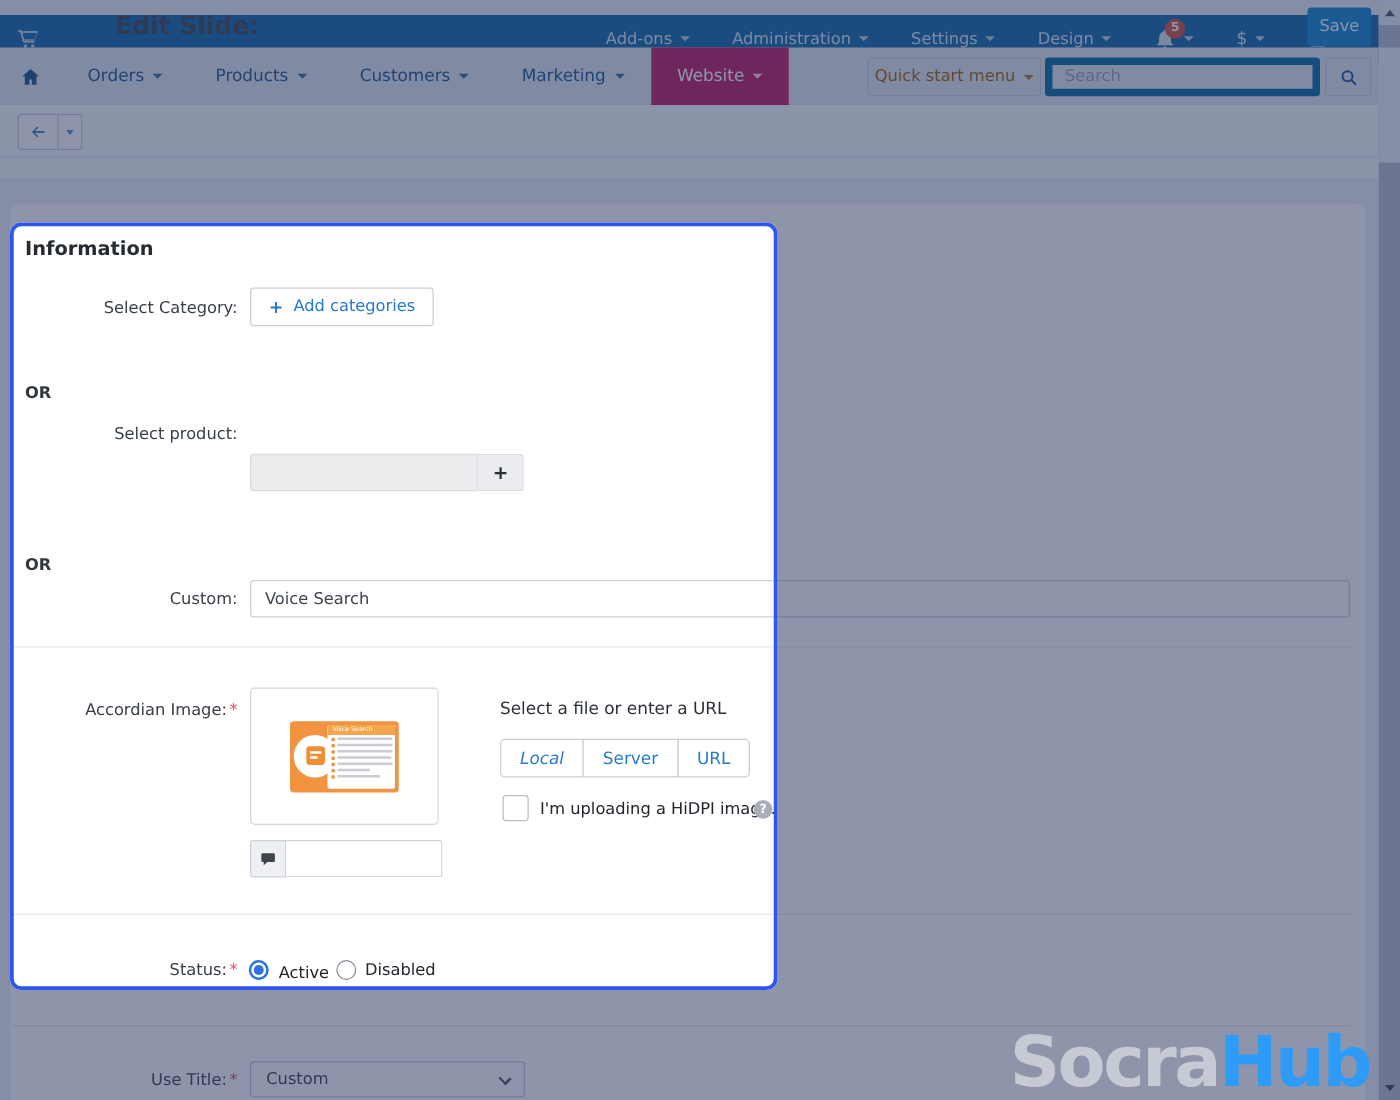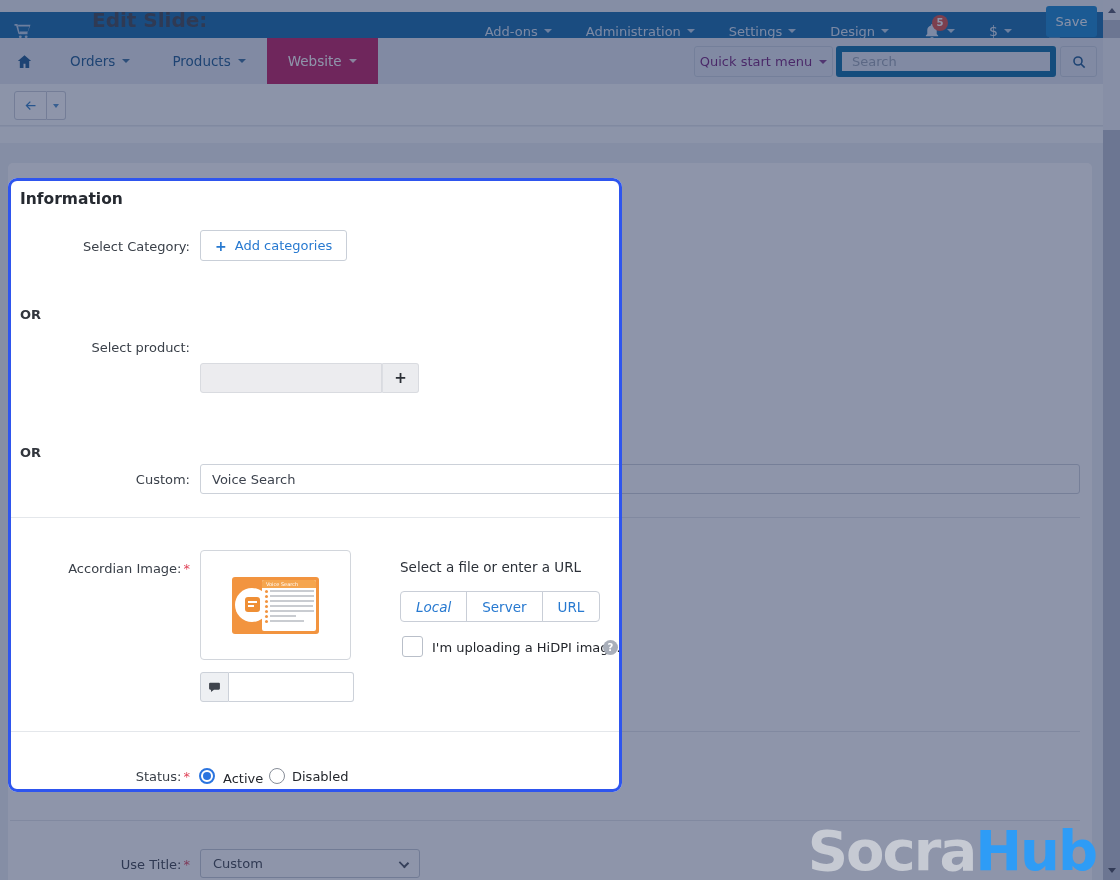--- a/index.html
+++ b/index.html
@@ -19,21 +19,21 @@
            background:#d94b3f; color:#fff; font-size:10px; line-height:16px; text-align:center; font-weight:bold; }
   .currency { font-size:14px; color:#dce7f2; }
 
   
   .navbar { position:absolute; left:0; top:38px; width:1103px; height:46px; background:#e4e9f1;
             display:flex; align-items:stretch; }
   .nav-home { display:flex; align-items:center; padding:0 16px 0 16px; color:#15558c; cursor:pointer; }
   .nav-item { display:flex; align-items:center; gap:7px; padding:0 21px; color:#15558c; font-size:13.5px; cursor:pointer; }
   .nav-item.active { background:#be185d; color:#fff; }
   .quickstart { position:absolute; left:694px; top:8px; width:139px; height:31px; border:1px solid #c8d2de; border-radius:3px;
-                display:flex; align-items:center; justify-content:center; gap:7px; color:#701a75; font-size:13px; cursor:pointer; }
+                display:flex; align-items:center; justify-content:center; gap:7px; color:#a16207; font-size:13px; cursor:pointer; }
   .searchbox { position:absolute; left:836px; top:8px; width:220px; height:31px; border:6px solid #0369a1; border-radius:3px;
                background:transparent; padding:0 10px; font-size:13px; color:#3a4049; font-family:inherit; }
   .searchbox::placeholder { color:#96a2b2; }
   .searchbtn { position:absolute; left:1060px; top:8px; width:37px; height:31px; border:1px solid #c8d2de; border-radius:3px;
                display:flex; align-items:center; justify-content:center; color:#15558c; cursor:pointer; background:transparent; }
 
   
   .pageheader { position:absolute; left:0; top:84px; width:1103px; height:42px; background:#fbfcfd; border-bottom:1px solid #e1e5ea; }
   .substrip { position:absolute; left:0; top:127px; width:1103px; height:16px; background:#fbfcfd; }
   .backgroup { position:absolute; left:14px; top:7px; height:29px; display:flex; }
@@ -190,20 +190,28 @@
       </svg>
   </div>
   <div class="nav-item">
     <span>Orders</span>
     <span class="caret"></span>
   </div>
   <div class="nav-item">
     <span>Products</span>
     <span class="caret"></span>
   </div>
+  <div class="nav-item">
+    <span>Customers</span>
+    <span class="caret"></span>
+  </div>
+  <div class="nav-item">
+    <span>Marketing</span>
+    <span class="caret"></span>
+  </div>
   <div class="nav-item active">
     <span>Website</span>
     <span class="caret"></span>
   </div>
   <div class="quickstart">
     <span>Quick start menu</span>
     <span class="caret"></span>
   </div>
   <input class="searchbox" placeholder="Search" style="">
   <div class="searchbtn">

